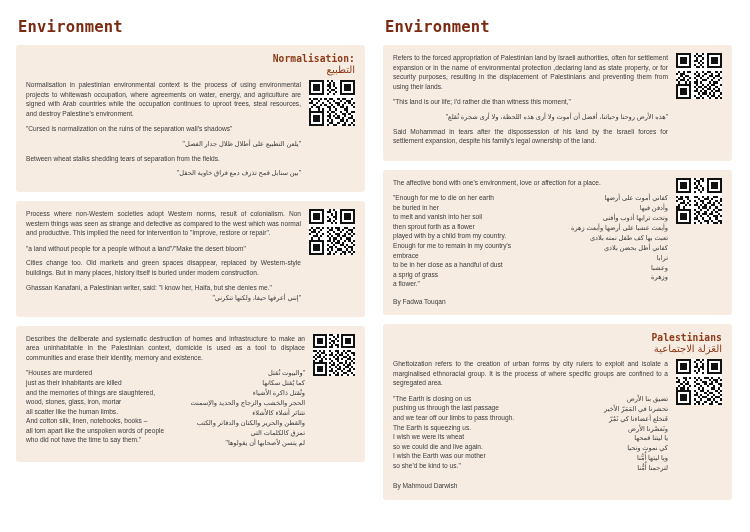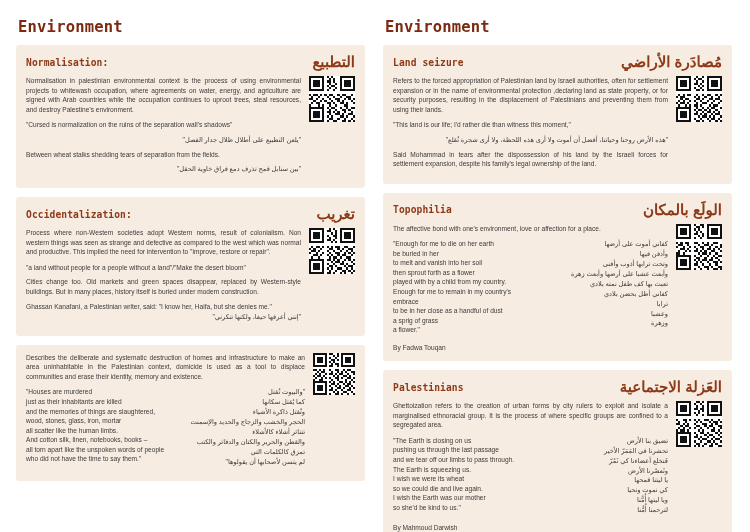--- a/index.html
+++ b/index.html
@@ -39,33 +39,34 @@
     background: #f7ece2;
     border-radius: 3px;
     padding: 8px 10px 9px 10px;
     margin-bottom: 9px;
     position: relative;
     box-sizing: border-box;
   }
   .entry-head {
     display: flex;
     justify-content: space-between;
-    align-items: center;
+    align-items: flex-end;
     margin-bottom: 5px;
+    flex-direction: column;
   }
   .entry-term {
     font-size: 9.6px;
     font-weight: bold;
     color: #8c3a18;
     font-family: "DejaVu Sans Mono", monospace;
     letter-spacing: 0.1px;
   }
   .entry-term-ar {
-    font-size: 15px;
-    font-weight: bold;
+    font-size: 10px;
+    font-weight: normal;
     color: #8c3a18;
     direction: rtl;
     text-align: right;
     white-space: nowrap;
     padding-left: 8px;
   }
   .entry-body {
     display: flex;
     gap: 8px;
     align-items: flex-start;
@@ -243,24 +244,20 @@
               <rect x="11" y="20" width="2" height="1"></rect>
               <rect x="15" y="20" width="2" height="1"></rect>
             <rect x="18" y="20" width="1" height="1"></rect>
               <rect x="20" y="20" width="1" height="1"></rect>
           </g>
         </svg>
       </div>
     </div>
 
     <div class="entry">
-      <div class="entry-head">
-        <div class="entry-term">Occidentalization:</div>
-        <div class="entry-term-ar">تغريب</div>
-      </div>
       <div class="entry-body">
         <div class="entry-text">
           <p class="def">Process where non-Western societies adopt Western norms, result of colonialism. Non western things was seen as strange and defective as compared to the west which was normal and productive. This implied the need for intervention to "improve, restore or repair".</p>
           <p class="quote">"a land without people for a people without a land"/"Make the desert bloom"</p>
           <p class="def">Cities change too. Old markets and green spaces disappear, replaced by Western-style buildings. But in many places, history itself is buried under modern construction.</p>
           <p class="attrib">Ghassan Kanafani, a Palestinian writer, said: "I know her, Haifa, but she denies me."</p>
           <p class="ar">"إنني أعرفها حيفا، ولكنها تنكرني"</p>
         </div>
         <svg class="qr" viewBox="0 0 21 21" shape-rendering="crispEdges">
           <rect width="21" height="21" fill="#ffffff"></rect>
@@ -510,24 +507,20 @@
           </g>
         </svg>
       </div>
     </div>
   </div>
 
   <div class="column">
     <div class="col-title">Environment</div>
 
     <div class="entry">
-      <div class="entry-head">
-        <div class="entry-term">Land seizure</div>
-        <div class="entry-term-ar">مُصادَرة الأراضي</div>
-      </div>
       <div class="entry-body">
         <div class="entry-text">
           <p class="def">Refers to the forced appropriation of Palestinian land by Israeli authorities, often for settlement expansion or in the name of environmental protection ,declaring land as state property, or for security purposes, resulting in the displacement of Palestinians and preventing them from using their lands.</p>
           <p class="quote">"This land is our life; I'd rather die than witness this moment,"</p>
           <p class="ar">"هذه الأرض روحنا وحياتنا، أفضل أن أموت ولا أرى هذه اللحظة، ولا أرى شجرة تُقلع"</p>
           <p class="def">Said Mohammad in tears after the dispossession of his land by the Israeli forces for settlement expansion, despite his family's legal ownership of the land.</p>
         </div>
         <svg class="qr" viewBox="0 0 21 21" shape-rendering="crispEdges">
           <rect width="21" height="21" fill="#ffffff"></rect>
           <g fill="#111111">
@@ -637,24 +630,20 @@
               <rect x="12" y="20" width="1" height="1"></rect>
               <rect x="15" y="20" width="1" height="1"></rect>
             <rect x="18" y="20" width="1" height="1"></rect>
               <rect x="20" y="20" width="1" height="1"></rect>
           </g>
         </svg>
       </div>
     </div>
 
     <div class="entry">
-      <div class="entry-head">
-        <div class="entry-term">Topophilia</div>
-        <div class="entry-term-ar">الولَع بالمكان</div>
-      </div>
       <div class="entry-body">
         <div class="entry-text">
           <p class="def">The affective bond with one's environment, love or affection for a place.</p>
           <div class="bilingual">
             <p class="quote en" style="white-space:pre-line">"Enough for me to die on her earth
 be buried in her
 to melt and vanish into her soil
 then sprout forth as a flower
 played with by a child from my country.
 Enough for me to remain in my country's embrace

